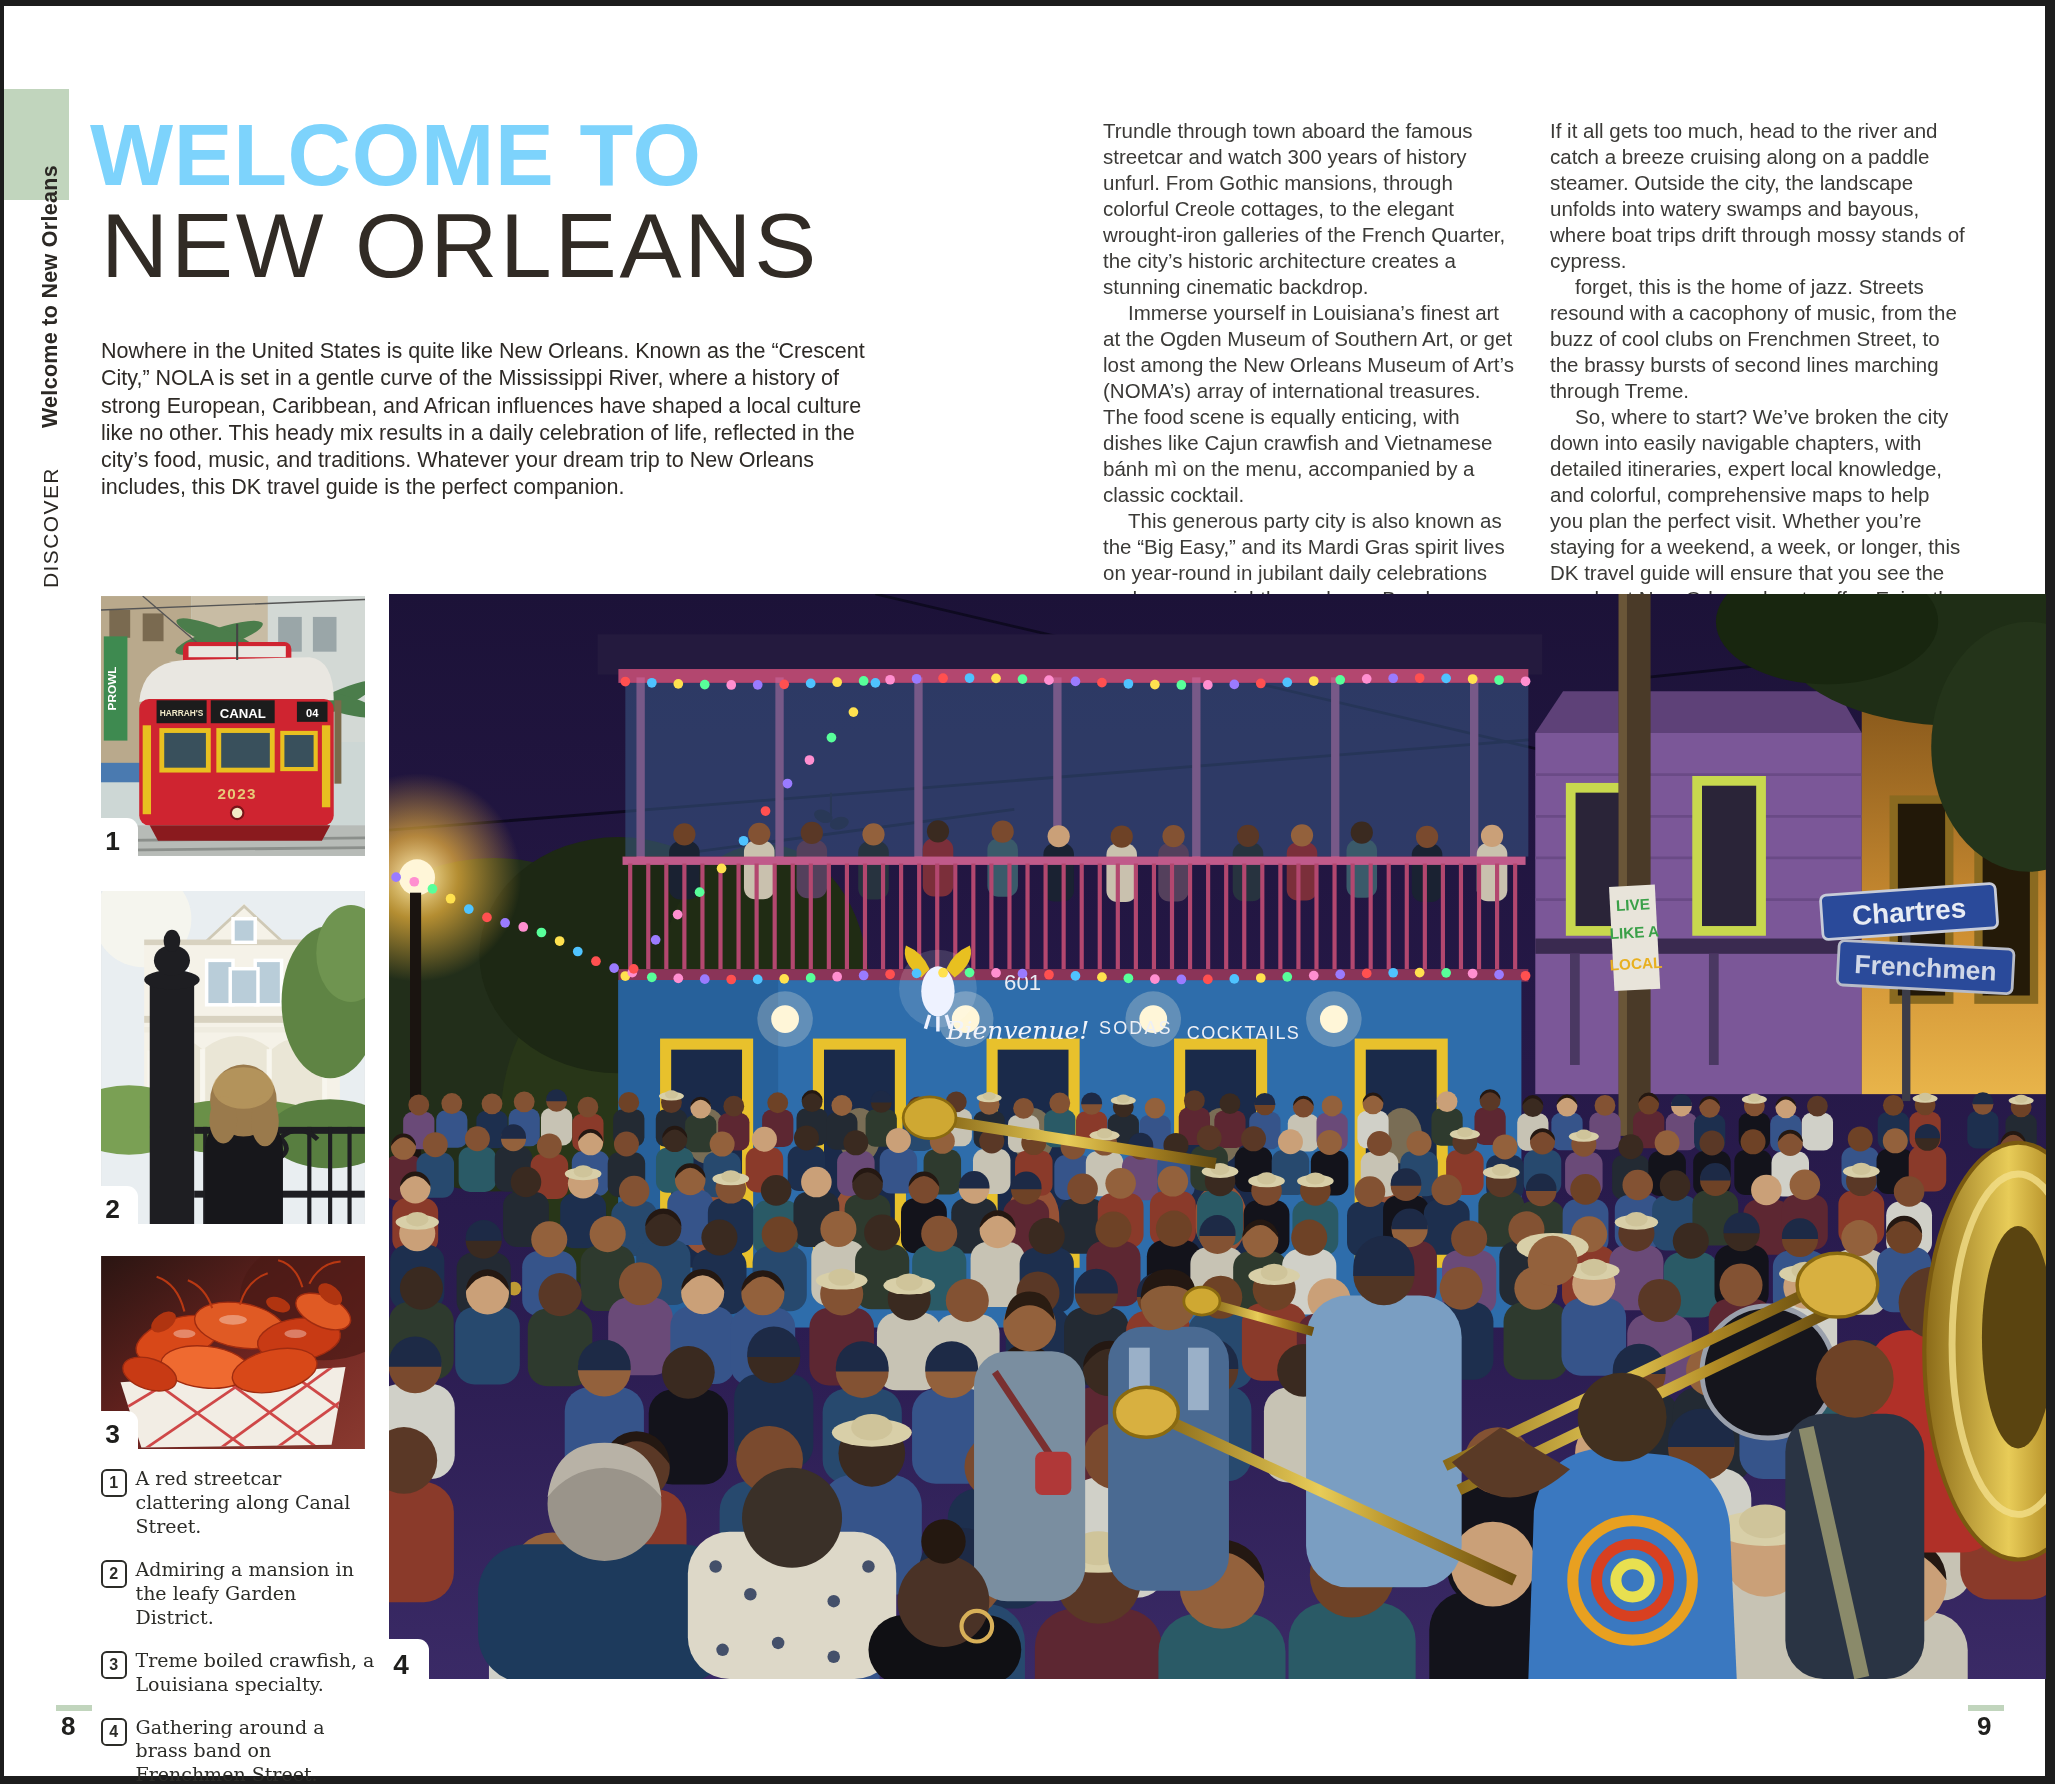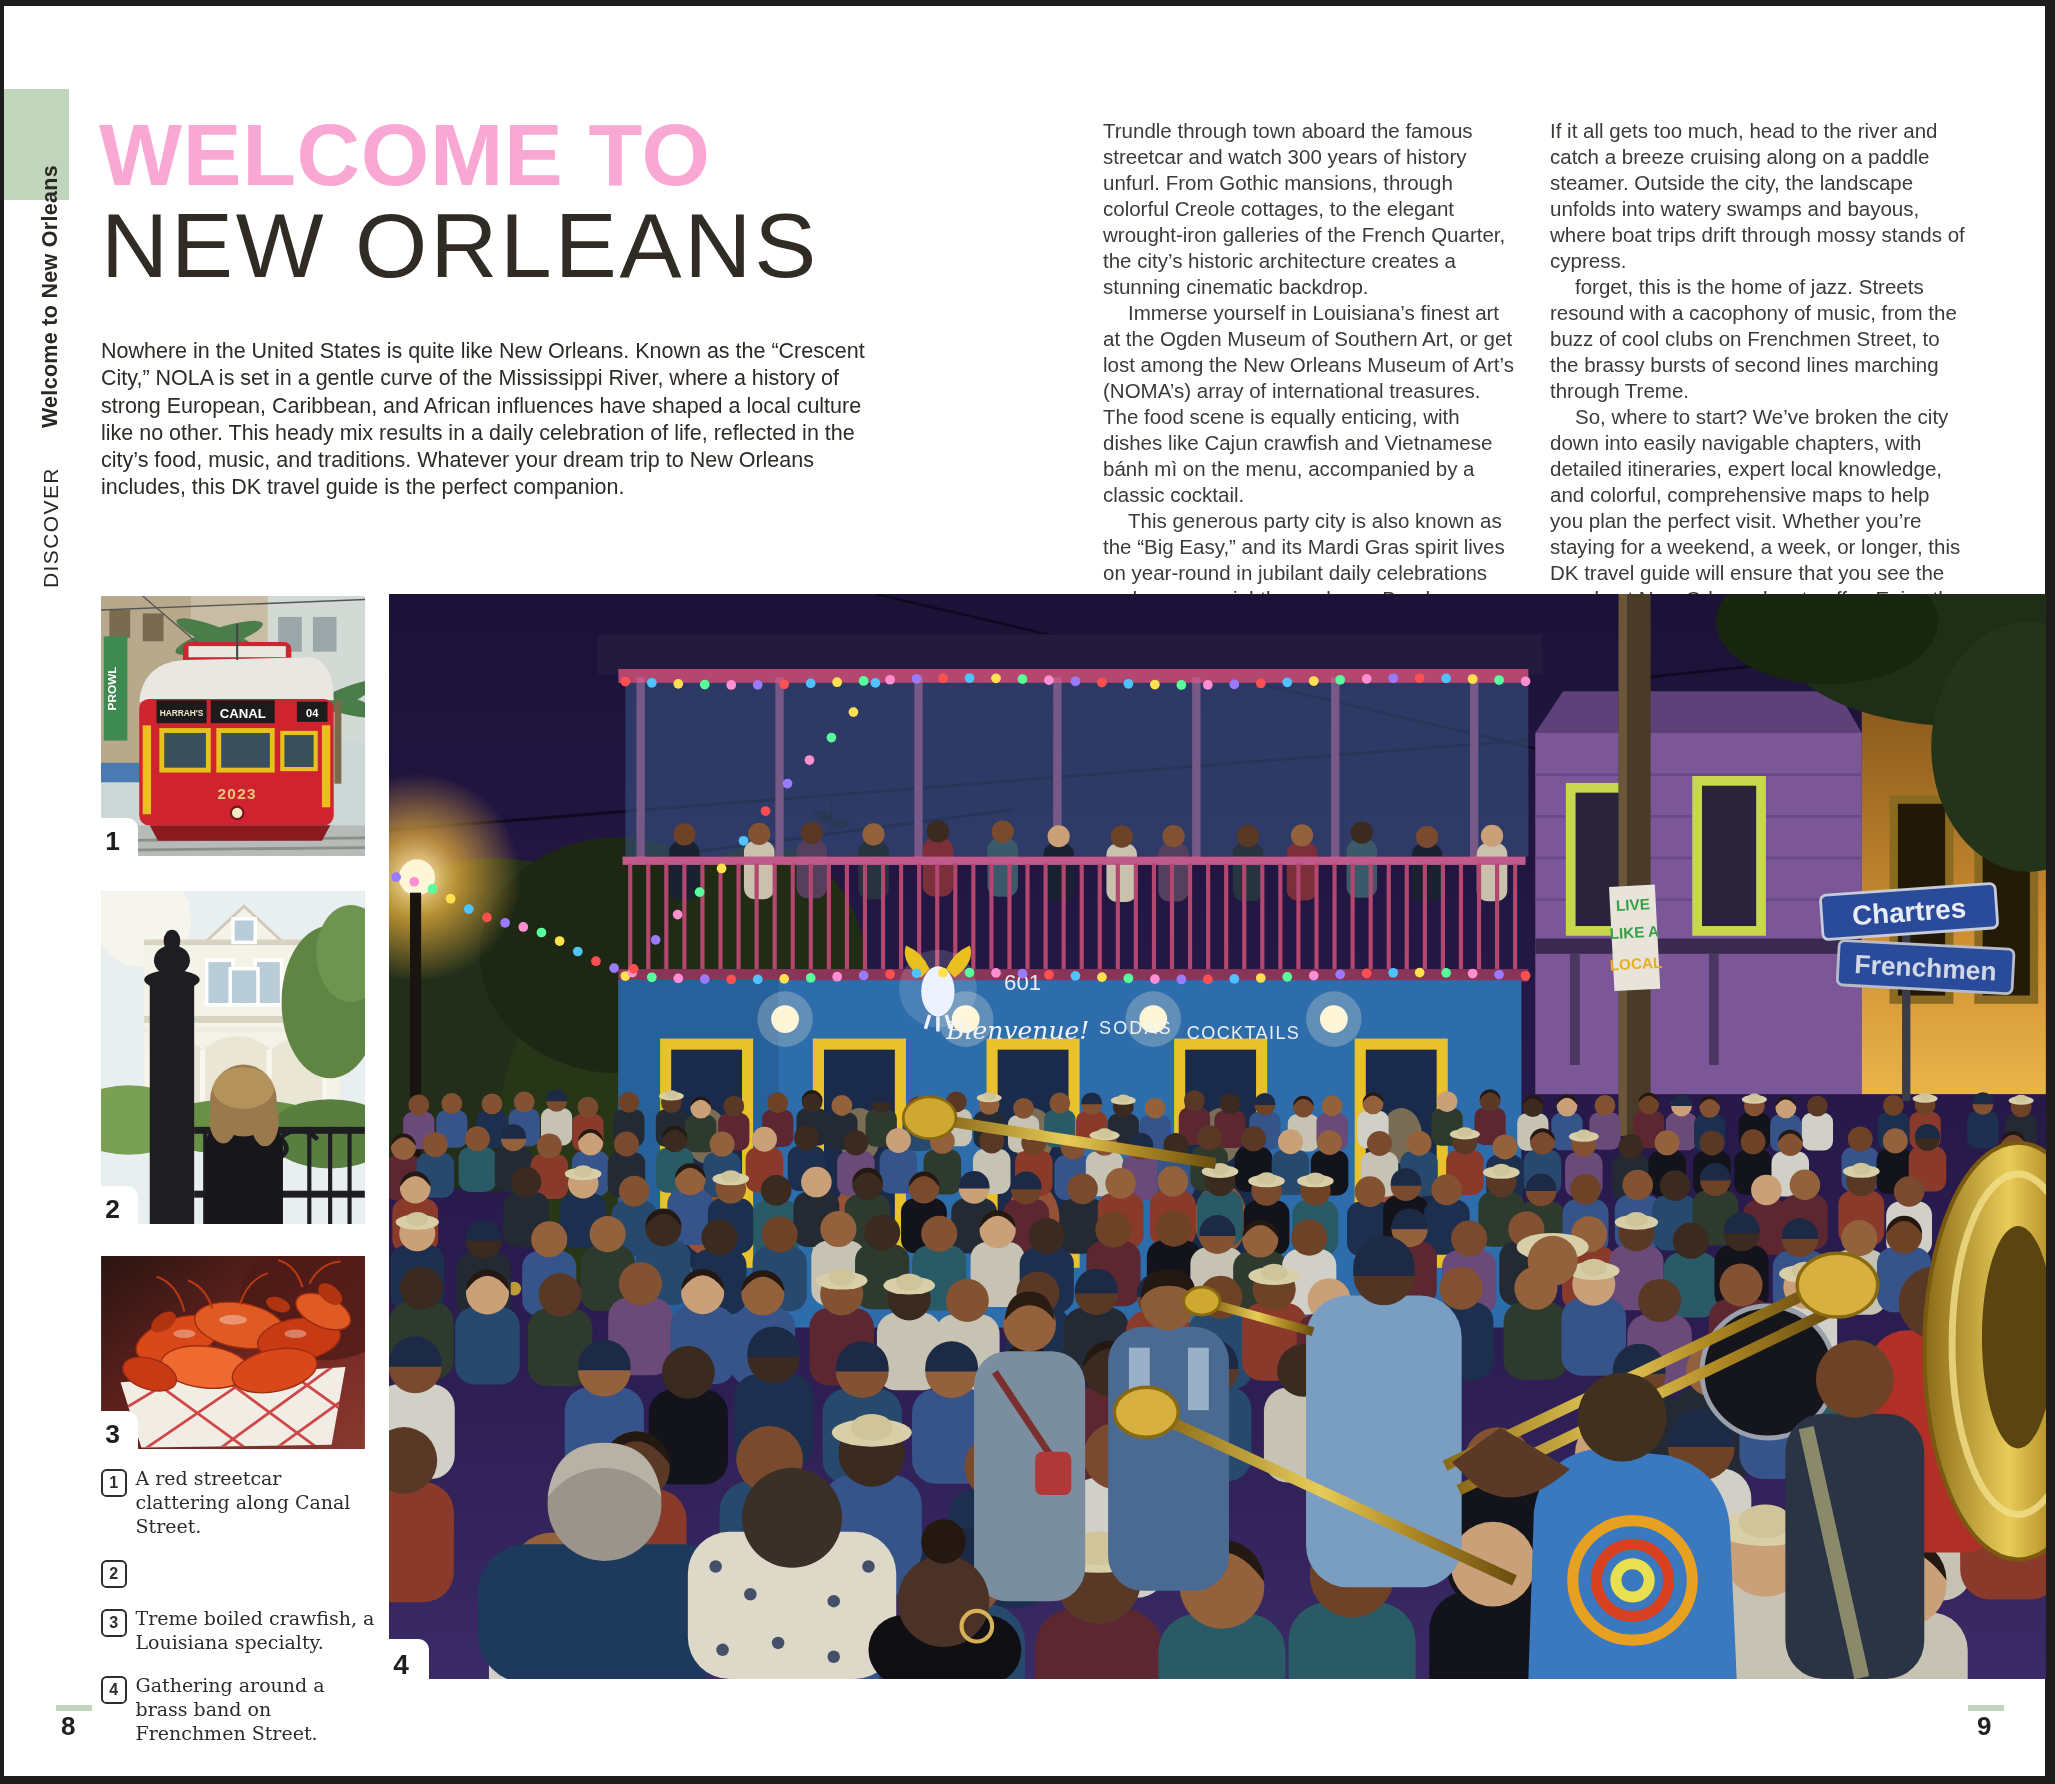--- a/index.html
+++ b/index.html
@@ -6,22 +6,22 @@
   body{width:2056px;height:1785px;position:relative;background:#1d1d1d;
        font-family:"Liberation Sans",sans-serif;-webkit-font-smoothing:antialiased;}
   .sheet{position:absolute;left:4.2px;top:5.6px;width:2041px;height:1770px;background:#ffffff;}
   
   .green-block{position:absolute;left:4.2px;top:89px;width:65px;height:111px;}
   .side-rotator{position:absolute;left:29px;top:588px;width:389px;height:43px;
                 transform:rotate(-90deg);transform-origin:top left;white-space:nowrap;
                 color:#2b2824;display:flex;align-items:center;}
   .side-rotator .sec{font-size:21px;font-weight:500;letter-spacing:1.4px;}
   .side-rotator .chap{font-size:21.5px;font-weight:700;margin-left:39px;letter-spacing:0.3px;}
-  .title1{position:absolute;left:99px;top:111px;font-size:88px;line-height:1.0;
-          font-weight:700;letter-spacing:0.7px;color:#f9a8d4;}
+  .title1{position:absolute;left:90px;top:111px;font-size:88px;line-height:1.0;
+          font-weight:700;letter-spacing:0.7px;color:#7dd3fc;}
   .title2{position:absolute;left:101px;top:200px;font-size:93px;line-height:1.0;
           font-weight:200;letter-spacing:2.8px;color:#312b25;transform:scaleY(0.98);}
   .intro{position:absolute;left:101px;top:338px;width:785px;font-size:21.5px;
          line-height:1.27;font-weight:400;color:#2e2a26;}
   .bodycol{position:absolute;top:118px;font-size:20.5px;line-height:26px;color:#3b3a37;}
   .bodycol p{margin:0;}
   .bodycol p + p{text-indent:25px;}
   #col1{left:1103px;width:413px;}
   #col2{left:1550px;width:417px;}
   
@@ -255,20 +255,21 @@
   </div>
 </div>
 
 <div class="caps">
   <div class="cap">
     <span class="cap-num">1</span>
     <span class="cap-text">A red streetcar clattering along Canal Street.</span>
   </div>
   <div class="cap">
     <span class="cap-num">2</span>
+    <span class="cap-text">Admiring a mansion in the leafy Garden District.</span>
   </div>
   <div class="cap">
     <span class="cap-num">3</span>
     <span class="cap-text">Treme boiled crawfish, a Louisiana specialty.</span>
   </div>
   <div class="cap">
     <span class="cap-num">4</span>
     <span class="cap-text">Gathering around a brass band on Frenchmen Street.</span>
   </div>
 </div>

